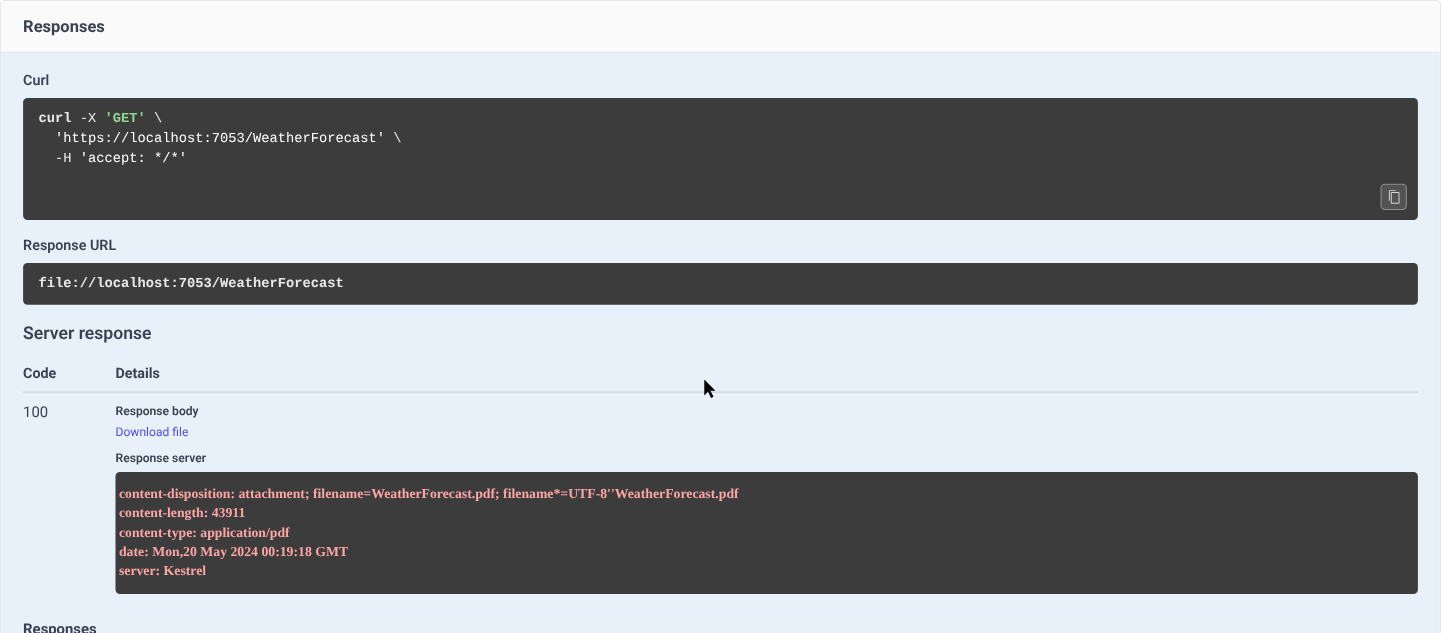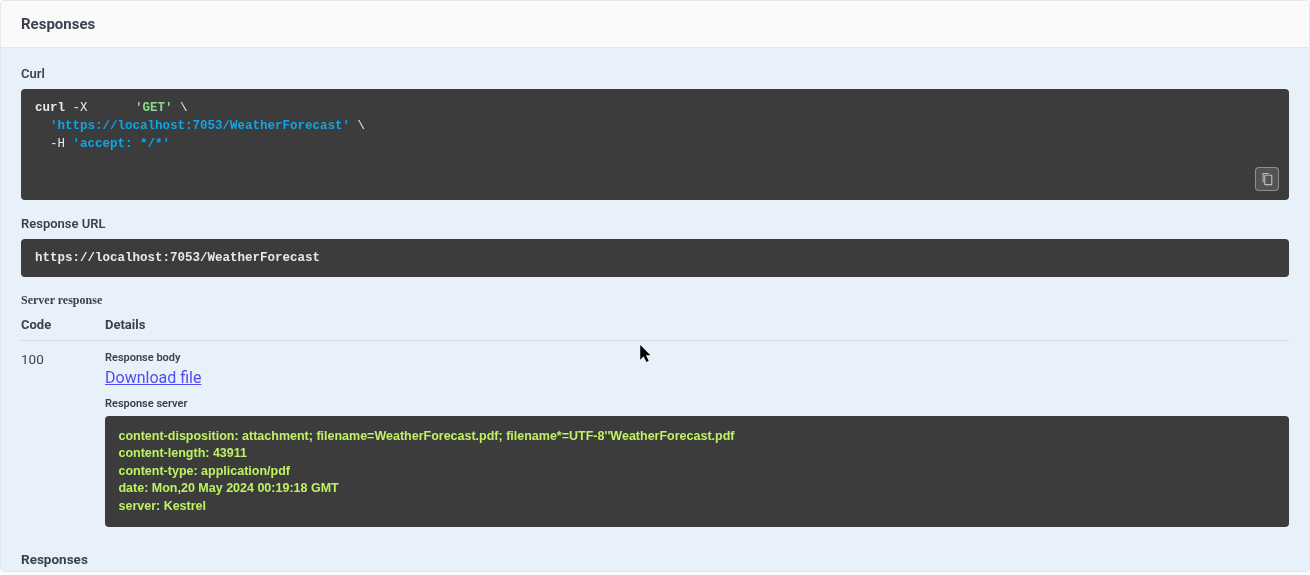--- a/index.html
+++ b/index.html
@@ -43,42 +43,41 @@
       border-radius: 4px;
       font-family: "SFMono-Regular", Consolas, "Liberation Mono", Menlo, monospace;
       font-size: 12.5px;
       line-height: 1.45;
       white-space: pre;
       margin-bottom: 16px;
       position: relative;
       overflow: hidden;
     }
     .tok-cmd { color: #e9e9e9; font-weight: 600; }
-    .tok-str { color: #0ea5e9; font-weight: 700; }
-    .tok-method { color: #8fd48f; font-weight: 600; margin-left: 40px; }
+    .tok-str { color: #ffffff; font-weight: 400; }
+    .tok-method { color: #8fd48f; font-weight: 600; }
     .copy-btn {
       position: absolute;
       right: 10px;
       bottom: 9px;
       width: 24px;
       height: 24px;
       background: rgba(255,255,255,0.12);
       border: 1px solid rgba(255,255,255,0.35);
       border-radius: 4px;
       cursor: pointer;
       display: flex;
       align-items: center;
       justify-content: center;
     }
     .copy-btn svg { fill: #dadada; }
     .section-label-sm {
-      font-size: 12px;
+      font-size: 16px;
       font-weight: 600;
-      margin-bottom: 1px;
-      font-family: Liberation Serif, serif;
+      margin-bottom: 13px;
     }
     .detail-table {
       width: 100%;
       margin-top: 0;
       border-collapse: collapse;
     }
     .detail-table th {
       text-align: left;
       font-weight: 700;
       padding: 8px 0;
@@ -91,30 +90,29 @@
       font-size: 13.5px;
     }
     .col-code { width: 84px; }
     .body-label {
       font-size: 11px;
       font-weight: 600;
       margin-bottom: 4px;
     }
     .download-link {
       color: #4d4df0;
-      text-decoration: underline;
       cursor: pointer;
-      font-size: 16px;
+      font-size: 11px;
     }
     .inner-code-block {
       background: #3c3c3c;
-      color: #bef264;
-      padding: 12px 10px;
+      color: #fca5a5;
+      padding: 12px 0;
       border-radius: 4px;
-      font-family: Liberation Sans, sans-serif;
+      font-family: Liberation Serif, serif;
       font-size: 12.5px;
       line-height: 1.4;
       white-space: pre;
       margin-top: 6px;
     }
     .header-line { font-weight: 600; }
     .responses-subheader {
       font-weight: 700;
       font-size: 13.5px;
       padding-top: 14px;
@@ -142,21 +140,21 @@
 <span>  </span><span class="tok-str">'https://localhost:7053/WeatherForecast'</span><span> \</span>
 <span>  </span><span>-H </span><span class="tok-str">'accept: */*'</span>
       <div class="copy-btn">
         <svg width="14" height="14" viewBox="0 0 16 16">
             <path d="M10 1H4a1 1 0 0 0-1 1v10h1V2h6V1zm3 2H6a1 1 0 0 0-1 1v10a1 1 0 0 0 1 1h7a1 1 0 0 0 1-1V4a1 1 0 0 0-1-1zm0 11H6V4h7v10z"></path>
           </svg>
       </div>
     </div>
 
     <div class="section-label">Response URL</div>
-    <div class="code-block"><span class="tok-cmd">https://localhost:7053/WeatherForecast</span></div>
+    <div class="code-block"><span class="tok-cmd">file://localhost:7053/WeatherForecast</span></div>
 
     <div class="section-label-sm">Server response</div>
 
     <table class="detail-table">
       <thead>
         <tr>
           <th class="col-code">Code</th>
           <th>Details</th>
         </tr>
       </thead>

